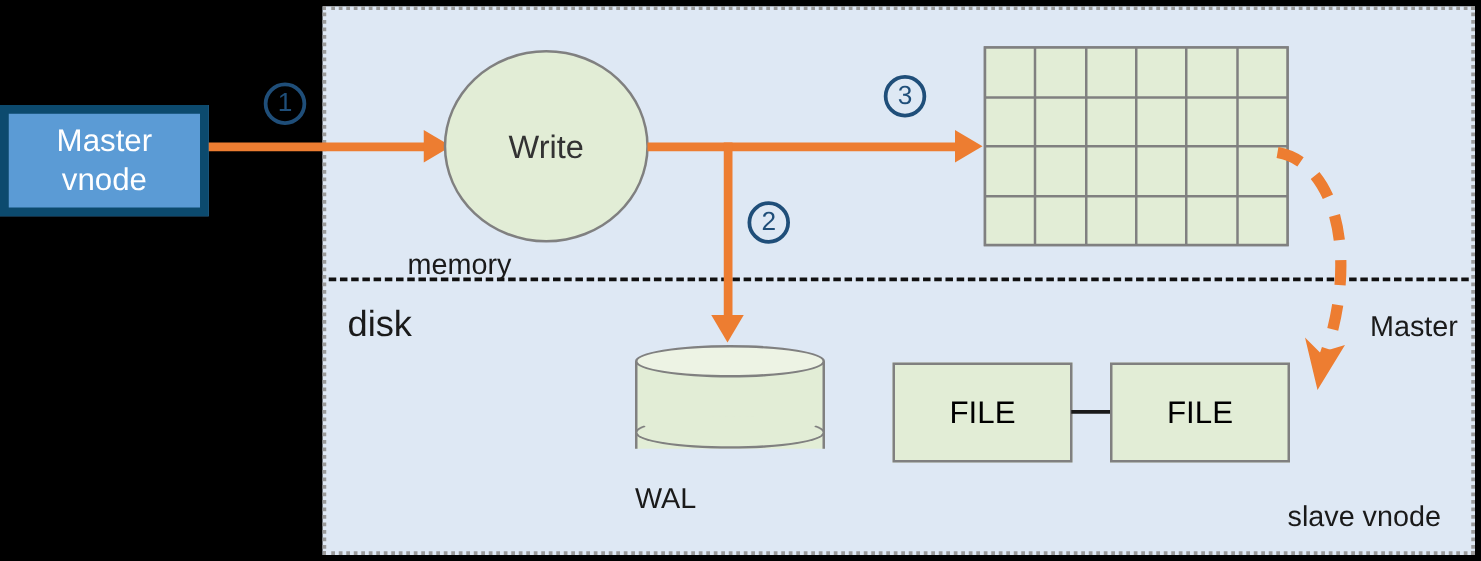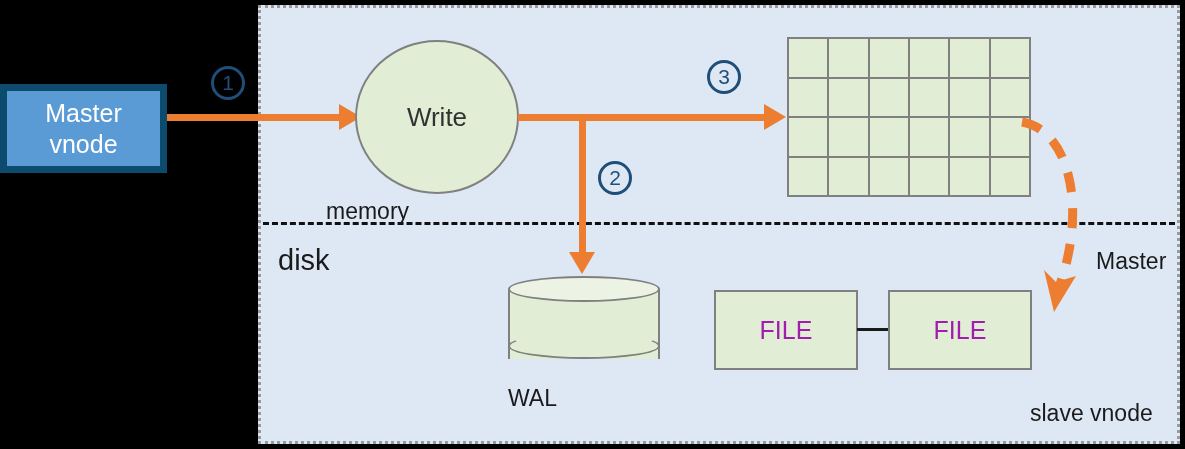--- a/index.html
+++ b/index.html
@@ -144,21 +144,21 @@
     top: 290px;
     width: 144px;
     height: 80px;
     background: #E2EDD6;
     border: 2px solid #808080;
     box-sizing: border-box;
     display: flex;
     align-items: center;
     justify-content: center;
     font-size: 25px;
-    color: #a21caf;
+    color: #000000;
   }
   #file-box-1 { left: 714px; }
   #file-box-2 { left: 888px; }
   #file-connector {
     position: absolute;
     left: 857px;
     top: 328px;
     width: 32px;
     height: 3px;
     background: #1A1A1A;

